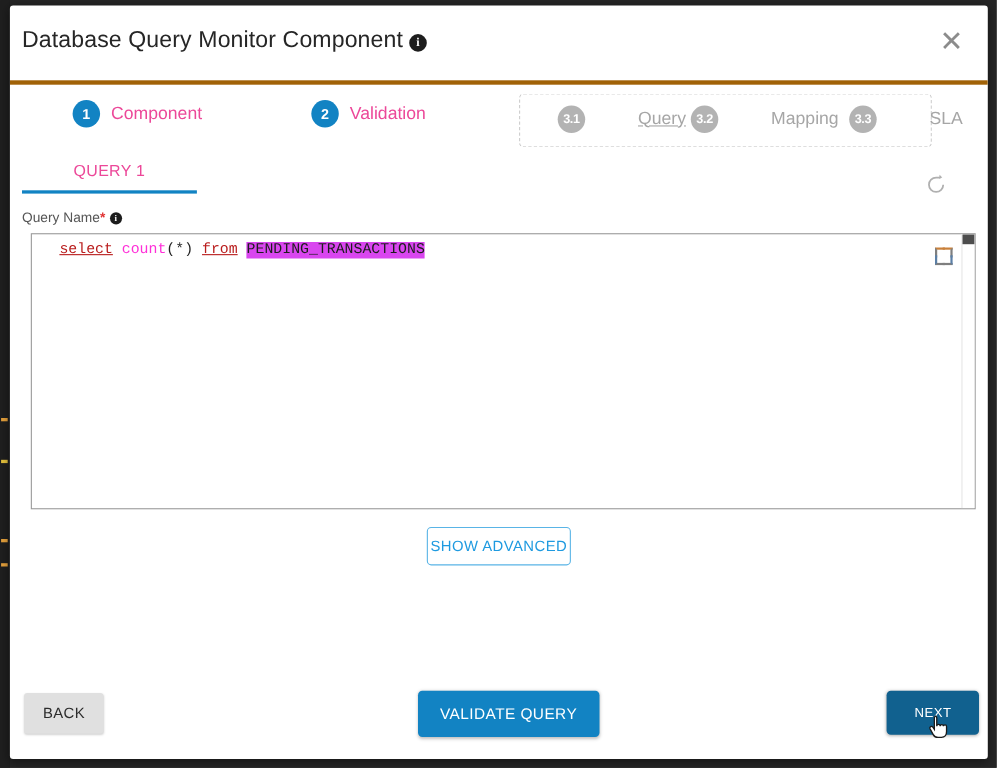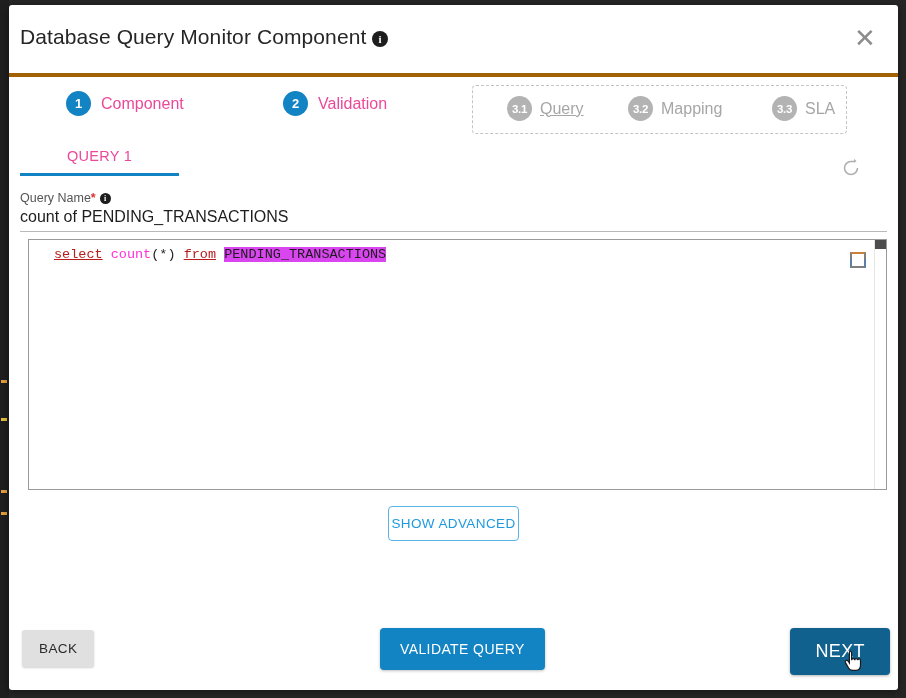--- a/index.html
+++ b/index.html
@@ -49,21 +49,21 @@
     display:flex;align-items:center;justify-content:center;
   }
   .step .label{margin-left:10px;font-size:16px;color:#ec4899;}
   #step-1{left:57px;}
   #step-2{left:274px;}
 
   .substep-group{
     position:absolute;left:463px;top:8px;width:373px;height:47px;
     border:1px dashed #c4c4c4;border-radius:4px;
   }
-  .substep{position:absolute;top:10px;display:flex;align-items:center;cursor:pointer;}
+  .substep{position:absolute;top:10px;display:flex;align-items:center;cursor:pointer;gap:40px;}
   .substep .circle{
     width:25px;height:25px;border-radius:50%;
     background:#b3b3b3;color:#fff;font-size:11.5px;font-weight:bold;
     display:flex;align-items:center;justify-content:center;letter-spacing:-.3px;
   }
   .substep .label{margin-left:8px;font-size:16px;color:#a6a6a6;}
   .substep .label.link{text-decoration:underline;}
   #substep-31{left:34px;}
   #substep-32{left:155px;}
   #substep-33{left:299px;}
@@ -137,21 +137,21 @@
     font-size:13.5px;padding:11px 17px;box-shadow:0 1px 2px rgba(0,0,0,.18);
   }
   .btn-validate{
     position:absolute;left:371px;top:6px;
     background:#1283c3;color:#fff;border-radius:4px;
     font-size:14px;padding:13px 20px;box-shadow:0 1px 3px rgba(0,0,0,.25);
   }
   .btn-next{
     position:absolute;right:8px;top:6px;
     background:#11618f;color:#fff;border-radius:4px;
-    font-size:18px;padding:13px 25px;box-shadow:0 1px 3px rgba(0,0,0,.3);
+    font-size:12px;padding:13px 25px;box-shadow:0 1px 3px rgba(0,0,0,.3);
   }
   .cursor-hand{position:absolute;right:34px;top:27px;width:22px;height:26px;pointer-events:none;}
 </style>
 </head>
 <body>
 
 <div class="page-bg"></div>
 
 <div class="left-strip">
   <div class="fleck" style="top:380px;background:#e8a33d;"></div>
@@ -204,21 +204,20 @@
   <div class="tabrow">
     <div class="tab">
       <span class="tab-label">QUERY 1</span>
     </div>
   </div>
 
   <div class="field">
     <div class="field-label">
       <span>Query Name</span><span class="req">*</span><span class="inline-info">i</span>
     </div>
-    <input class="text-input" type="text" value="count of PENDING_TRANSACTIONS" style="">
   </div>
 
 
   <div class="editor-wrap">
     <div class="editor-code"><span class="kw">select</span><span class="punct"> </span><span class="fn">count</span><span class="punct">(*)</span><span class="punct"> </span><span class="kw">from</span><span class="punct"> </span><span class="tbl">PENDING_TRANSACTIONS</span></div>
 
     <div class="expand-icon">
       <i class="tl"></i>
         <i class="tr"></i>
         <i class="bl"></i>

